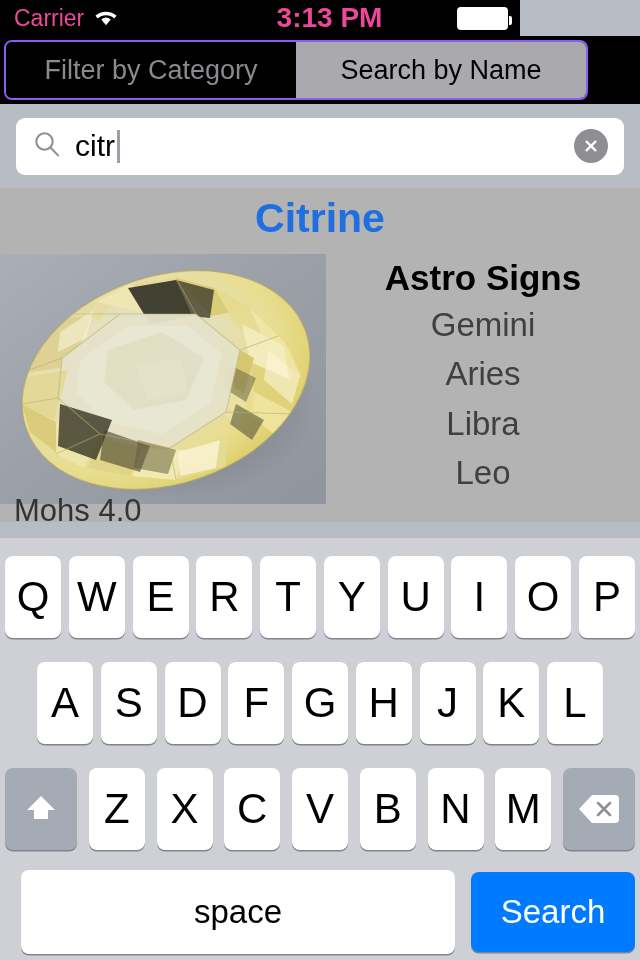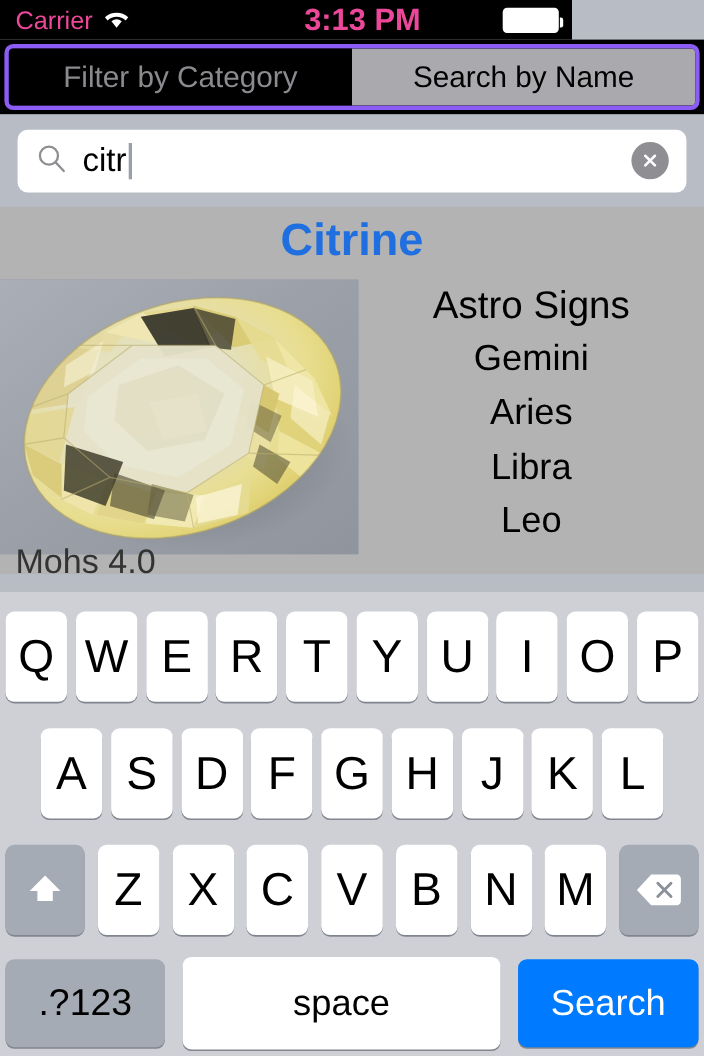--- a/index.html
+++ b/index.html
@@ -75,23 +75,23 @@
     position: absolute;
     top: 36px; left: 0;
     width: 640px; height: 68px;
     background: #000;
     display: flex;
     align-items: center;
     padding: 0 4px;
   }
   .segmented {
     display: flex;
-    width: 632px;
+    width: 584px;
     height: 60px;
-    border: 4px solid #8b5cf6;
+    border: 2px solid #8b5cf6;
     border-radius: 8px;
     overflow: hidden;
     justify-content: flex-end;
   }
   .segment {
     flex: 1 1 50%;
     display: flex;
     align-items: center;
     justify-content: center;
     font-size: 27px;
@@ -187,27 +187,27 @@
     background: #9a9fa8;
   }
   .gem-photo svg { display: block; }
   .astro-col {
     flex: 1 1 auto;
     text-align: center;
     padding-top: 2px;
   }
   .astro-heading {
     font-size: 35px;
-    font-weight: normal;
+    font-weight: bold;
     color: #000;
     line-height: 1.25;
   }
   .astro-item {
     font-size: 33px;
-    color: #000000;
+    color: #404040;
     line-height: 1.5;
   }
   .mohs-line {
     position: absolute;
     top: 305px; left: 14px;
     font-size: 31px;
     color: #333;
   }
   .content-fade {
     position: absolute;
@@ -461,20 +461,19 @@
       <div class="key dark delete">
         <svg width="44" height="34" viewBox="0 0 44 34">
           <path d="M15 3 H38 a4 4 0 0 1 4 4 v20 a4 4 0 0 1 -4 4 H15 L2 17 Z" fill="#fff"></path>
           <line x1="21" y1="11" x2="33" y2="23" stroke="#8b9099" stroke-width="2.6" stroke-linecap="round"></line>
           <line x1="33" y1="11" x2="21" y2="23" stroke="#8b9099" stroke-width="2.6" stroke-linecap="round"></line>
         </svg>
       </div>
     </div>
 
     <div class="kb-row r4">
-      <div class="key dark numeric">.?123</div>
       <div class="key space">space</div>
       <div class="key search">Search</div>
     </div>
 
   </div>
 
 </div>
 
 </body></html>

